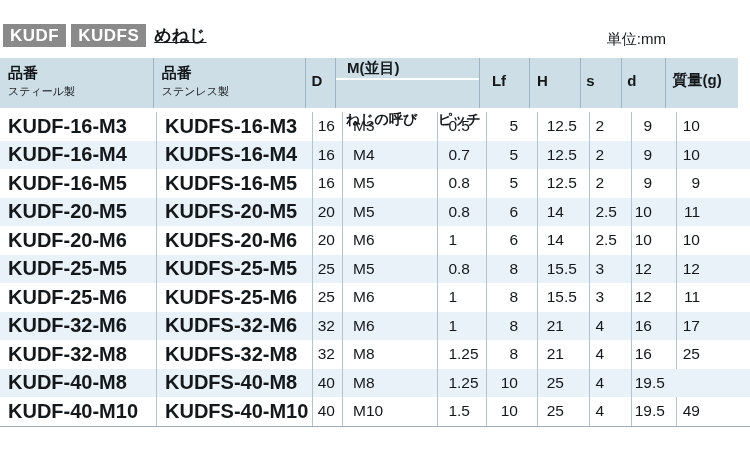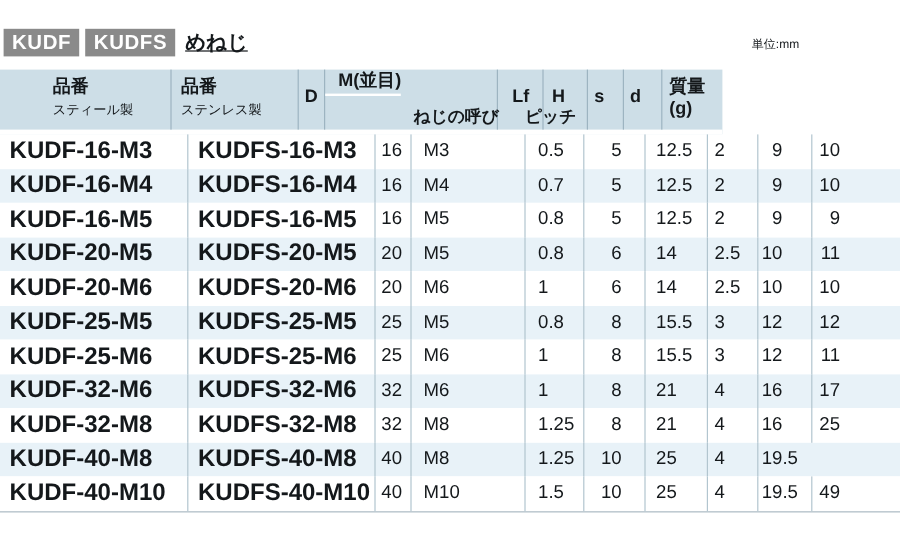--- a/index.html
+++ b/index.html
@@ -19,45 +19,44 @@
     color:var(--text);
   }
   
   .topbar{position:absolute;left:0;top:0;width:670px;height:58px;}
   .title-row{position:absolute;left:3px;top:24px;display:flex;align-items:center;gap:5px;}
   .badge{
     background:var(--badge-bg);color:#fff;font-weight:bold;font-size:17px;
     height:23px;line-height:23px;padding:0 7px;letter-spacing:.5px;
   }
   .page-title{font-weight:bold;font-size:17px;margin-left:3px;text-decoration:underline;}
-  .unit{position:absolute;right:4px;top:30px;font-size:10px;}
+  .unit{position:absolute;right:4px;top:30px;font-size:15px;}
   
   .spec-table{position:absolute;left:0;top:58px;width:750px;border-bottom:1px solid #9fb0ba;}
   .tr{display:flex;width:750px;}
   .cell{border-right:1px solid var(--border-light);display:flex;align-items:center;overflow:hidden;}
   .cell:last-child,.th:last-child{border-right:none;}
   
   .c-steel{width:157px}.c-stain{width:156px}.c-D{width:30px}.c-call{width:95px}
   .c-pitch{width:49px}.c-lf{width:51px}.c-h{width:52px}.c-s{width:42px}
   .c-d{width:45px}.c-mass{width:73px}
   
   .thead{
-    display:flex;width:602px;height:54px;background:var(--header-bg);
+    display:flex;width:738px;height:54px;background:var(--header-bg);
     border-bottom:4px solid var(--white);
-    padding-left:36px;
   }
   .th{border-right:1px solid var(--border-strong);}
   .vspan{height:50px;padding:6px 0 0 8px;}
   .th-title{font-weight:bold;font-size:15px;line-height:17px;}
   .th-sub{font-size:11px;margin-top:3px;}
   .letter{height:50px;display:flex;align-items:center;font-weight:bold;font-size:15px;padding-bottom:5px;}
   .letter span{display:block;}
   .pl-D{padding-left:5px}.pl-lf{padding-left:12px}.pl-h{padding-left:7px}
   .pl-s{padding-left:5px}.pl-d{padding-left:5px}.pl-mass{padding-left:6px}
-  .th-group{width:144px;height:50px;display:flex;flex-direction:row;border-right:1px solid var(--border-strong);}
+  .th-group{width:144px;height:50px;display:flex;flex-direction:column;border-right:1px solid var(--border-strong);}
   .th-group-top{
     height:22px;border-bottom:2px solid var(--white);
     font-weight:bold;font-size:15px;line-height:20px;padding-left:11px;white-space:nowrap;
   }
   .th-group-bottom{height:28px;display:flex;}
   .th-sub-cell{display:flex;align-items:center;font-weight:bold;font-size:14px;white-space:nowrap;margin-top:40px;}
   .th-sub-cell.c-call{padding-left:10px;border-right:1px solid var(--border-strong);}
   .th-sub-cell.c-pitch{padding-left:8px;}
   
   .tbody .tr{height:28.5px;background:#fff;}

